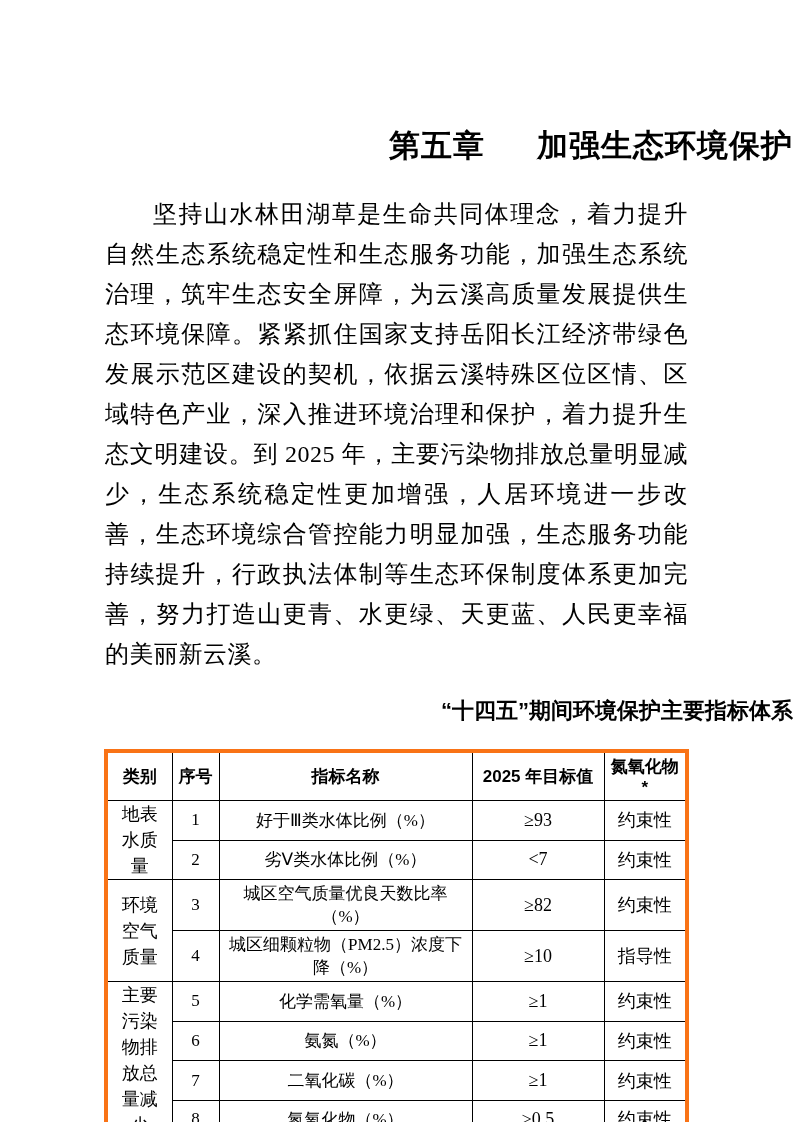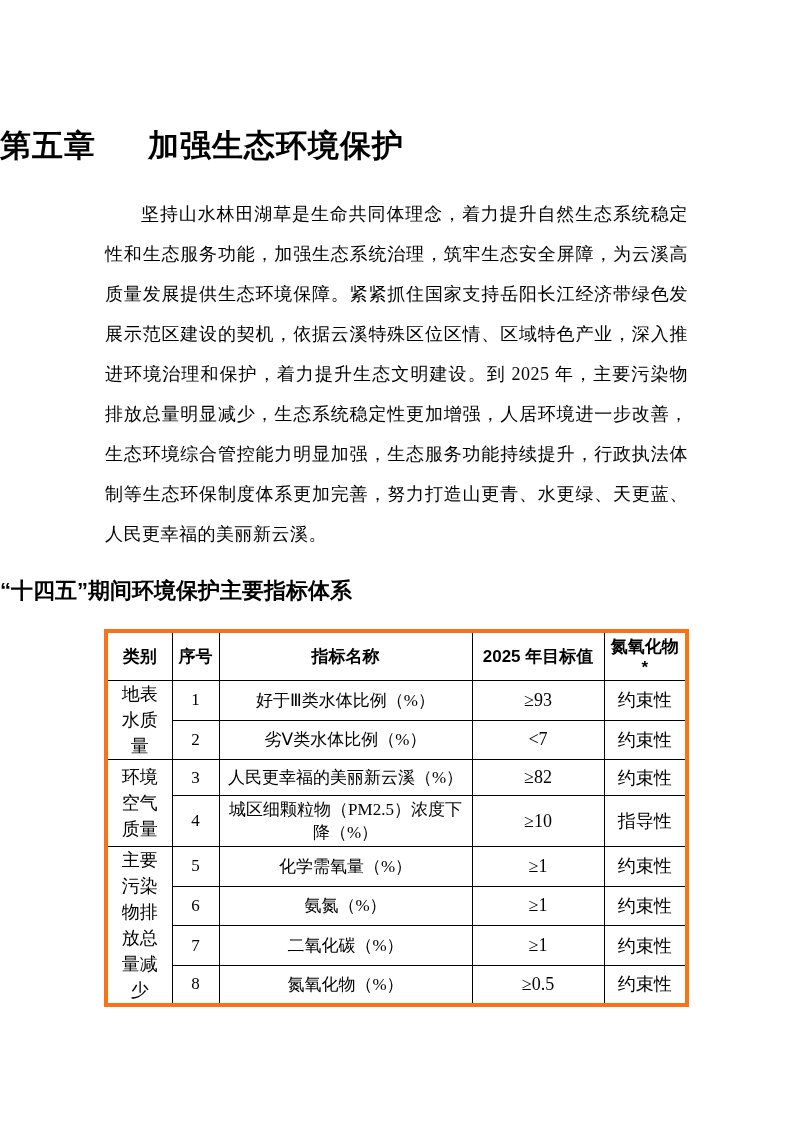--- a/index.html
+++ b/index.html
@@ -9,42 +9,43 @@
     width: 793px;
     height: 1122px;
     margin: 0 auto;
     background: #ffffff;
     color: #000000;
     overflow: hidden;
     font-family: "Liberation Serif", serif;
   }
   .chapter-title {
     margin: 124px auto 0;
-    text-align: left;
+    text-align: right;
     font-family: "Liberation Sans", sans-serif;
     font-weight: bold;
     font-size: 31px;
     line-height: 44px;
     letter-spacing: 1px;
     white-space: nowrap;
+    padding-left: 8px;
   }
   .chapter-title .part2 { margin-left: 52px; }
   .body-paragraph {
     width: 583px;
     margin: 26px auto 0;
     font-family: "Liberation Serif", serif;
-    font-size: 18px;
+    font-size: 24px;
     line-height: 40px;
     text-align: justify;
     text-indent: 2em;
     letter-spacing: 0.5px;
   }
   .table-caption {
     margin: 22px auto 16px;
-    text-align: left;
+    text-align: right;
     font-family: "Liberation Sans", sans-serif;
     font-weight: bold;
     font-size: 22px;
     line-height: 30px;
   }
   .indicators-table {
     width: 581px;
     margin: 23px auto 0;
     border-collapse: collapse;
     border: 4px solid #f97316;
@@ -109,21 +110,21 @@
       <tr>
         <td class="seq-cell">2</td>
         <td class="name-cell">劣Ⅴ类水体比例（%）</td>
         <td class="target-cell">&lt;7</td>
         <td class="nature-cell">约束性</td>
       </tr>
 
       <tr>
         <td class="category-cell" rowspan="2">环境空气质量</td>
         <td class="seq-cell">3</td>
-        <td class="name-cell">人民更幸福的美丽新云溪（%）</td>
+        <td class="name-cell">城区空气质量优良天数比率（%）</td>
         <td class="target-cell">≥82</td>
         <td class="nature-cell">约束性</td>
       </tr>
       <tr>
         <td class="seq-cell">4</td>
         <td class="name-cell">城区细颗粒物（PM2.5）浓度下降（%）</td>
         <td class="target-cell">≥10</td>
         <td class="nature-cell">指导性</td>
       </tr>
 

